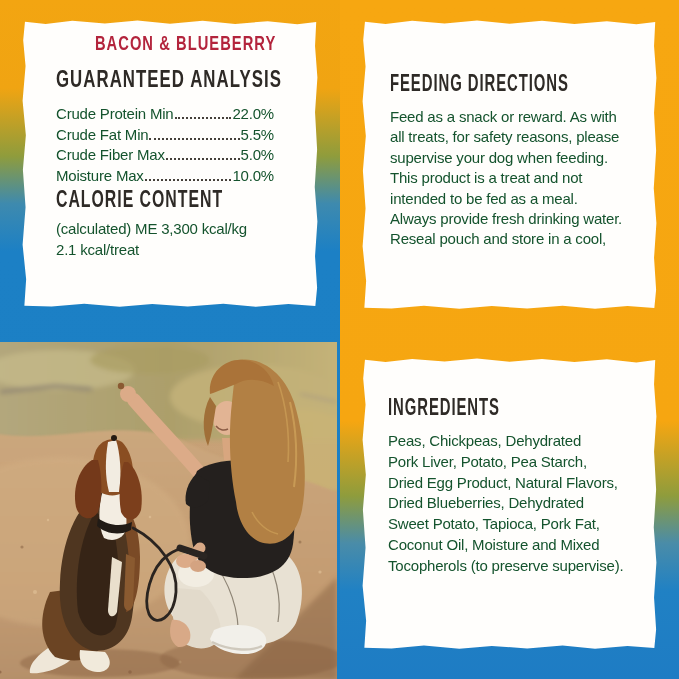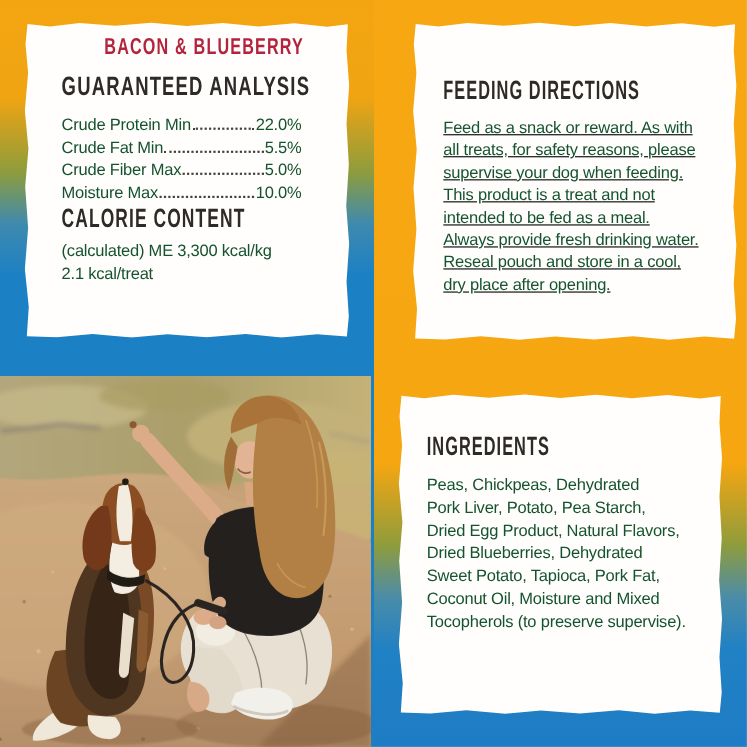--- a/index.html
+++ b/index.html
@@ -8,21 +8,21 @@
   
   .col{position:absolute;top:0;height:679px;}
   .col-left{left:0;width:340px;
     background:linear-gradient(180deg,#F3A511 0%,#F0A412 13%,#8F9C3C 23%,#3E8AAE 30%,#1C80C5 37%,#1B7FC4 100%);}
   .col-right{left:340px;width:339px;
     background:linear-gradient(180deg,#F7A711 0%,#F6A611 62%,#8F9C3C 73%,#4A8CA8 80%,#2081C4 87%,#1E7CC4 100%);}
   
   .card{position:absolute;background:#FFFEFC;
     clip-path:polygon(1% 0.6%,8% 1.4%,17% 0.3%,28% 1.2%,39% 0.2%,50% 1.3%,61% 0.3%,72% 1.4%,83% 0.4%,93% 1.5%,99.4% 0.7%,99% 9%,99.8% 20%,99% 32%,99.7% 45%,98.9% 58%,99.8% 70%,99% 82%,99.7% 93%,99.1% 99.3%,90% 98.6%,79% 99.6%,68% 98.5%,56% 99.5%,44% 98.6%,33% 99.6%,21% 98.5%,10% 99.5%,0.8% 99.2%,1.4% 90%,0.2% 78%,1.2% 65%,0.3% 52%,1.3% 40%,0.2% 28%,1.2% 16%,0.4% 7%);}
   .card-ga{left:22px;top:20px;width:296px;height:288px;padding:12px 24px 0 34px;box-sizing:border-box;}
-  .card-feed{left:375px;top:20px;width:295px;height:290px;padding:50px 14px 0 28px;box-sizing:border-box;text-decoration:underline;}
+  .card-feed{left:362px;top:20px;width:295px;height:290px;padding:50px 14px 0 28px;box-sizing:border-box;}
   .card-ingr{left:362px;top:358px;width:295px;height:292px;padding:36px 14px 0 26px;box-sizing:border-box;}
   
   .flavor-wrap{text-align:center;line-height:22px;}
   .flavor{display:inline-block;transform:scaleX(0.70);transform-origin:center bottom;
     font-size:21px;font-weight:700;letter-spacing:1.5px;color:#B3243C;white-space:nowrap;}
   .h-sec{line-height:26px;}
   .h-sec span{display:inline-block;transform-origin:left bottom;font-size:24px;font-weight:700;
     letter-spacing:1.5px;color:#2E2A26;white-space:nowrap;}
   .sx70{transform:scaleX(0.70);} .sx62{transform:scaleX(0.62);} .sx66{transform:scaleX(0.66);}
   .body-txt{color:#14532d;font-size:15px;letter-spacing:-0.2px;}
@@ -90,21 +90,20 @@
       <span class="sx62">FEEDING DIRECTIONS</span>
     </div>
     <div class="para body-txt">
       <div>Feed as a snack or reward. As with</div>
       <div>all treats, for safety reasons, please</div>
       <div>supervise your dog when feeding.</div>
       <div>This product is a treat and not</div>
       <div>intended to be fed as a meal.</div>
       <div>Always provide fresh drinking water.</div>
       <div>Reseal pouch and store in a cool,</div>
-      <div>dry place after opening.</div>
     </div>
   </div>
 
   <div class="card card-ingr">
     <div class="h-sec">
       <span class="sx62">INGREDIENTS</span>
     </div>
     <div class="para para-ingr body-txt">
       <div>Peas, Chickpeas, Dehydrated</div>
       <div>Pork Liver, Potato, Pea Starch,</div>

